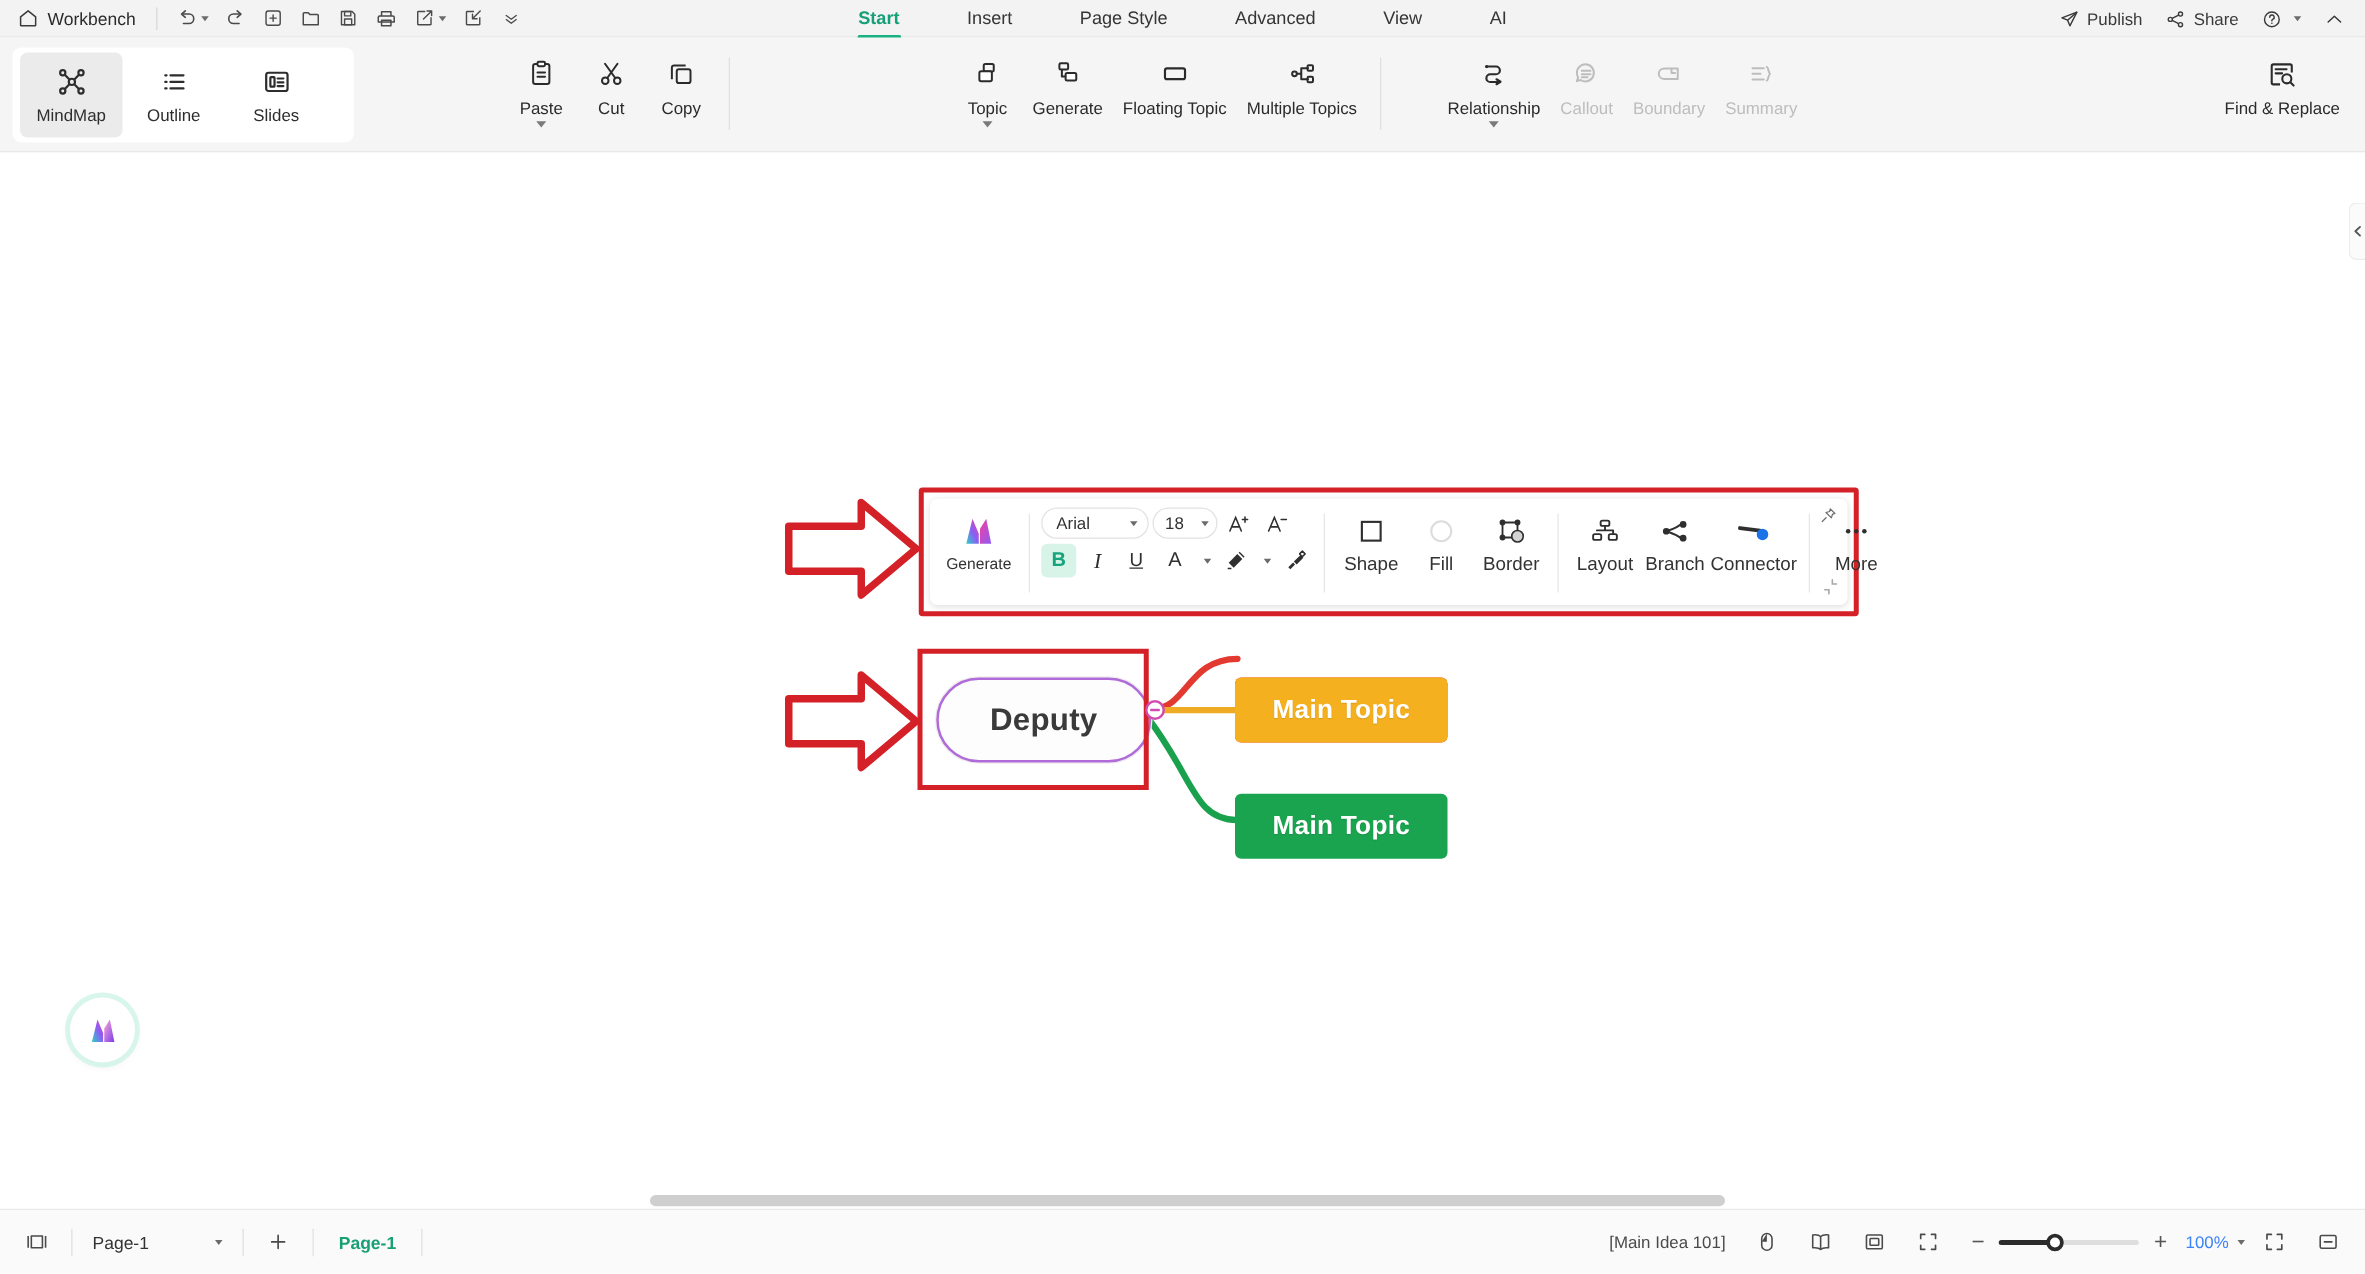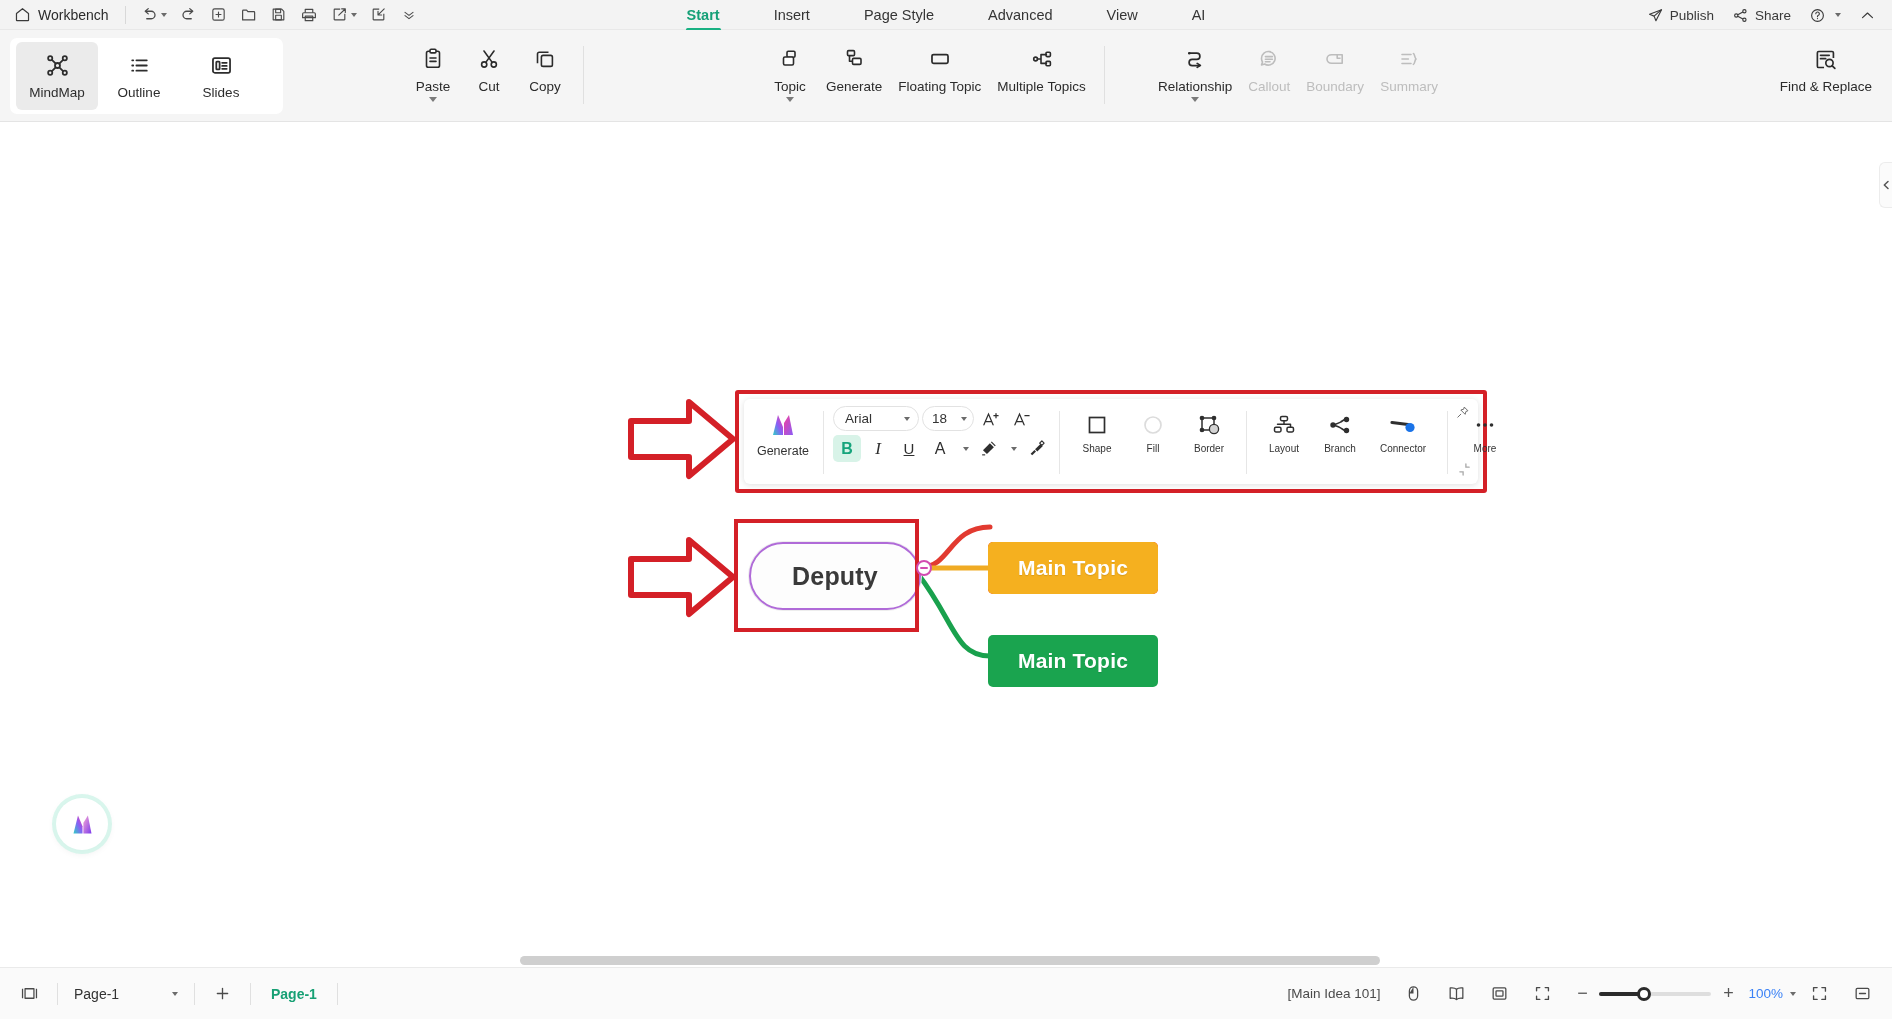--- a/index.html
+++ b/index.html
@@ -169,21 +169,21 @@
     width: 28px; height: 27px; border-radius: 5px; cursor: pointer;
     display: flex; align-items: center; justify-content: center;
     font-size: 16px; color: #2f2f2f;
   }
   .fbtn.on { background: #d8f3e8; color: #16a47c; }
   .fbtn.mini { width: 14px; }
   .ftool {
     width: 56px; display: flex; flex-direction: column; align-items: center; gap: 3px;
     cursor: pointer; padding-top: 5px;
   }
-  .ftool .lbl { font-size: 10px; color: #333; white-space: nowrap; }
+  .ftool .lbl { font-size: 15px; color: #333; white-space: nowrap; }
   .ftool.w70 { width: 70px; }
   .pin { position: absolute; right: 8px; top: 6px; cursor: pointer; }
   .resize { position: absolute; right: 7px; bottom: 8px; }
 
   
   .hscroll {
     position: absolute; left: 0; bottom: 0; width: 1892px; height: 14px;
     display: flex; align-items: center;
   }
   .hthumb {

